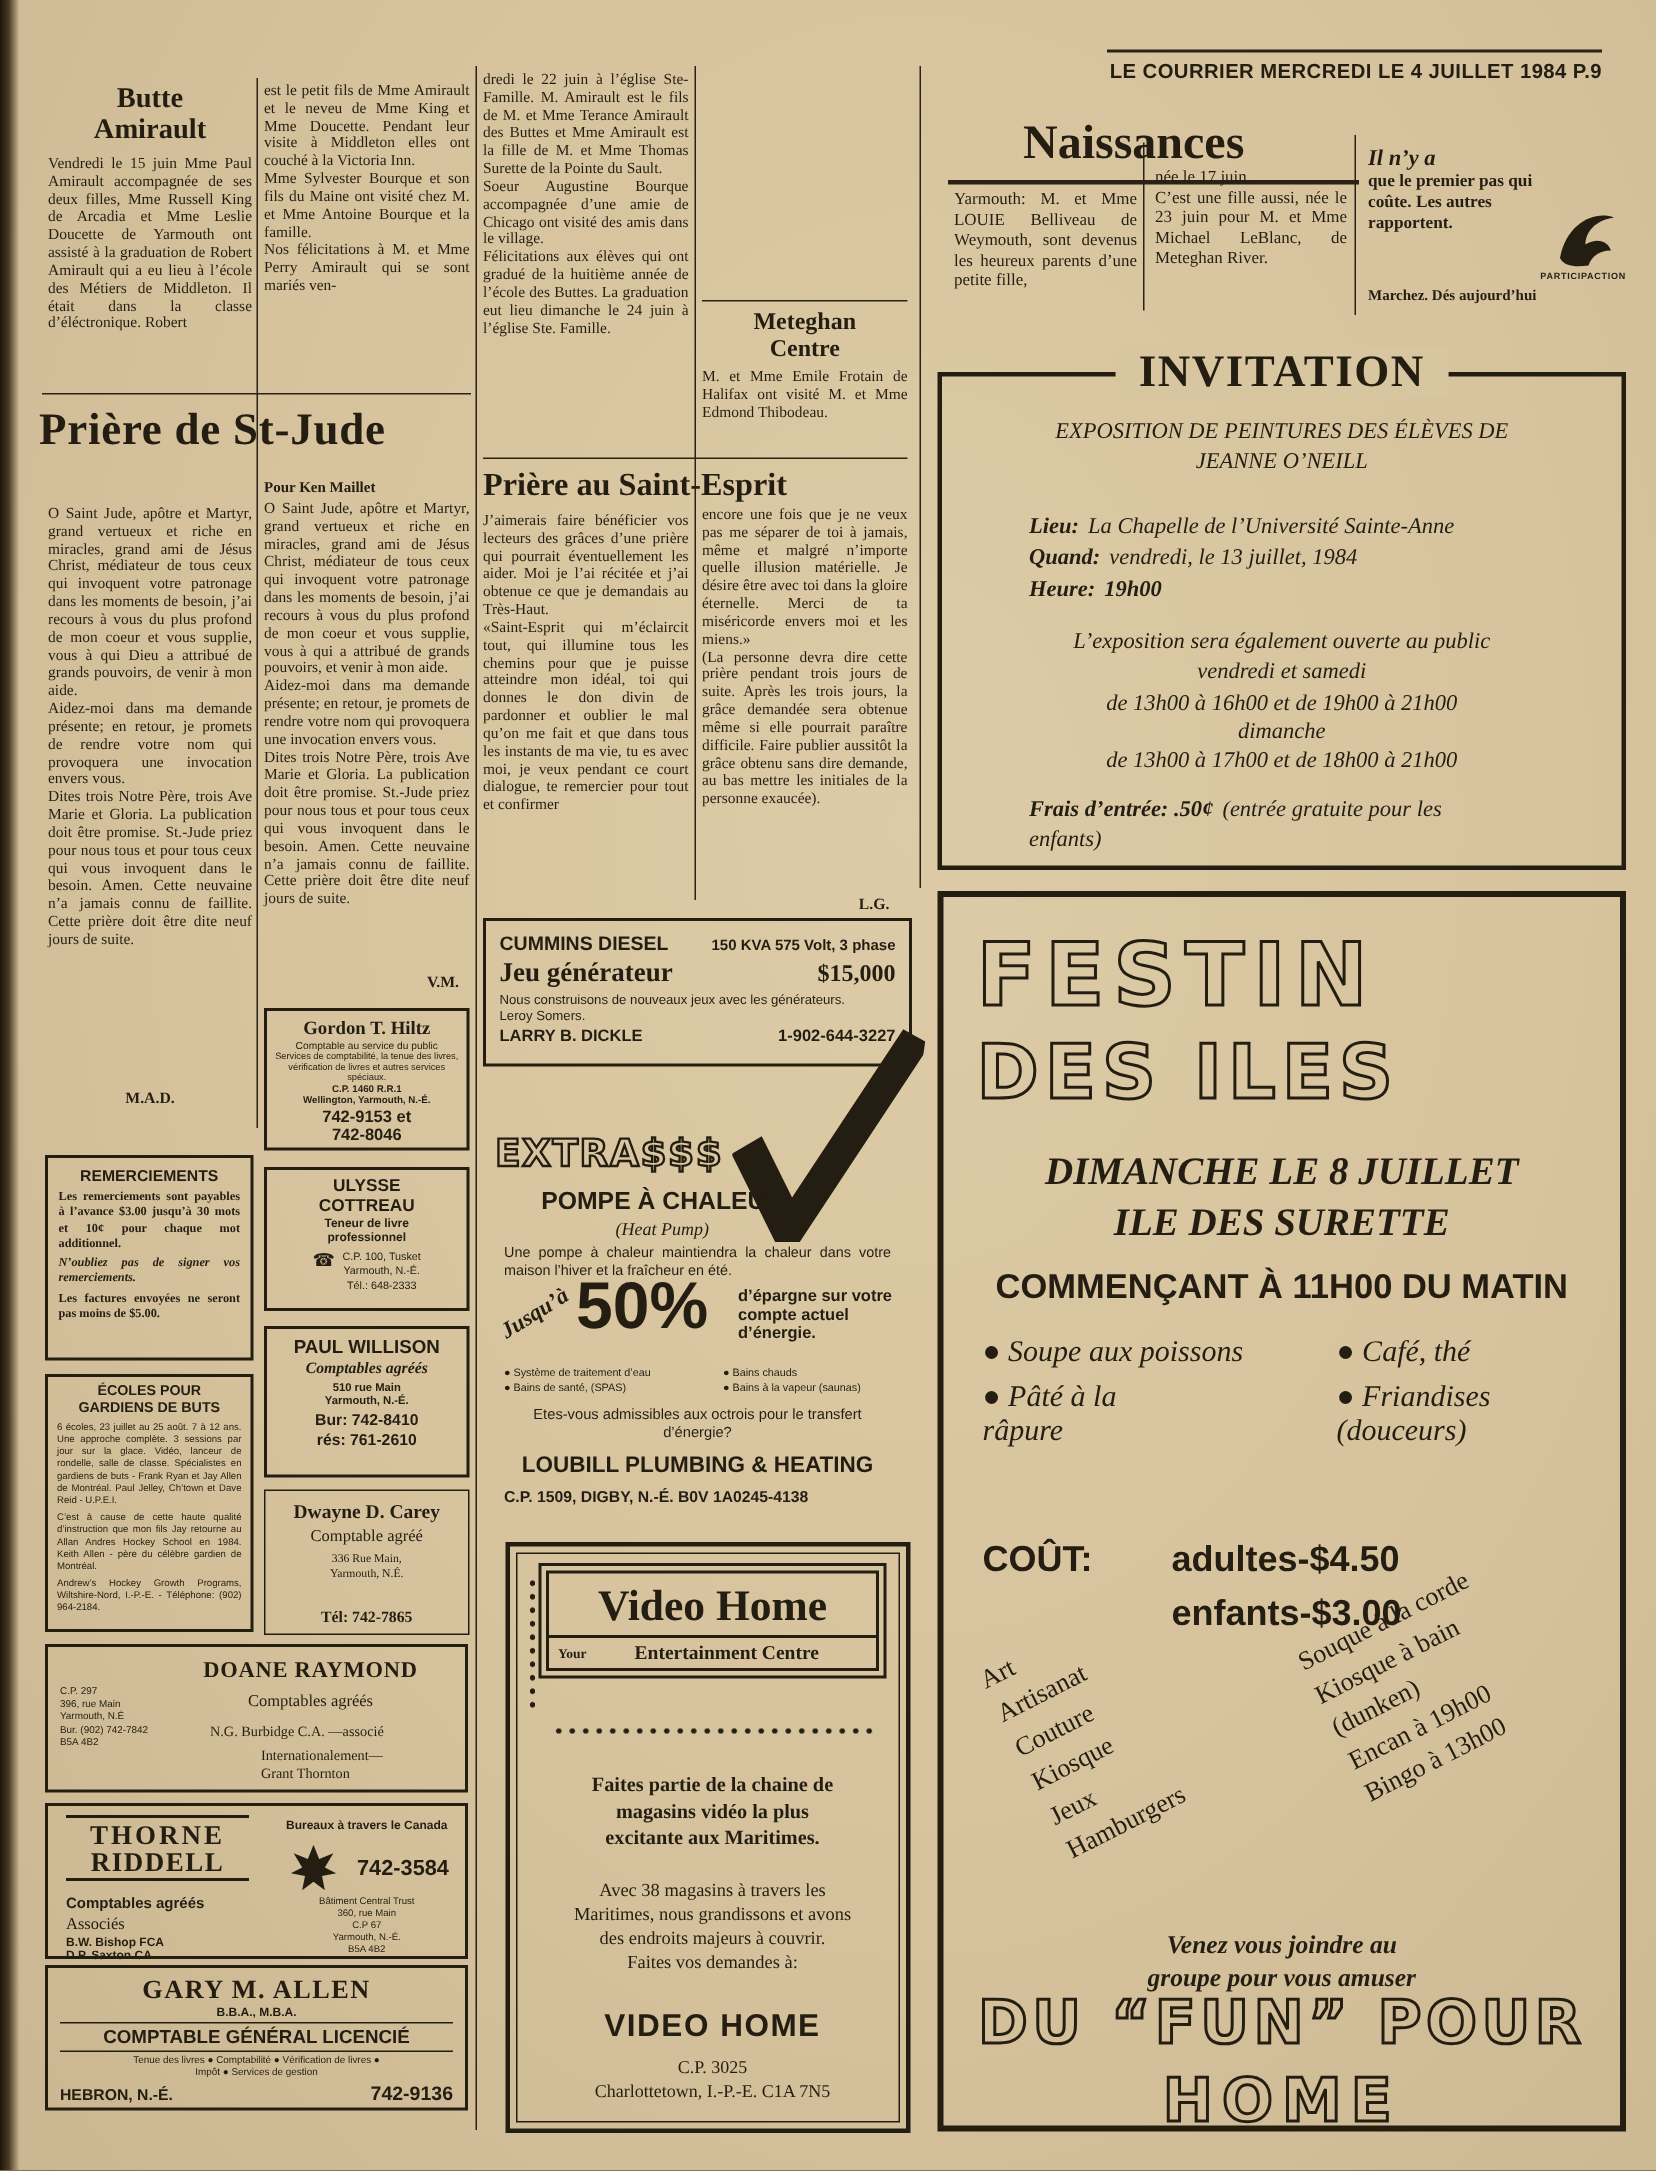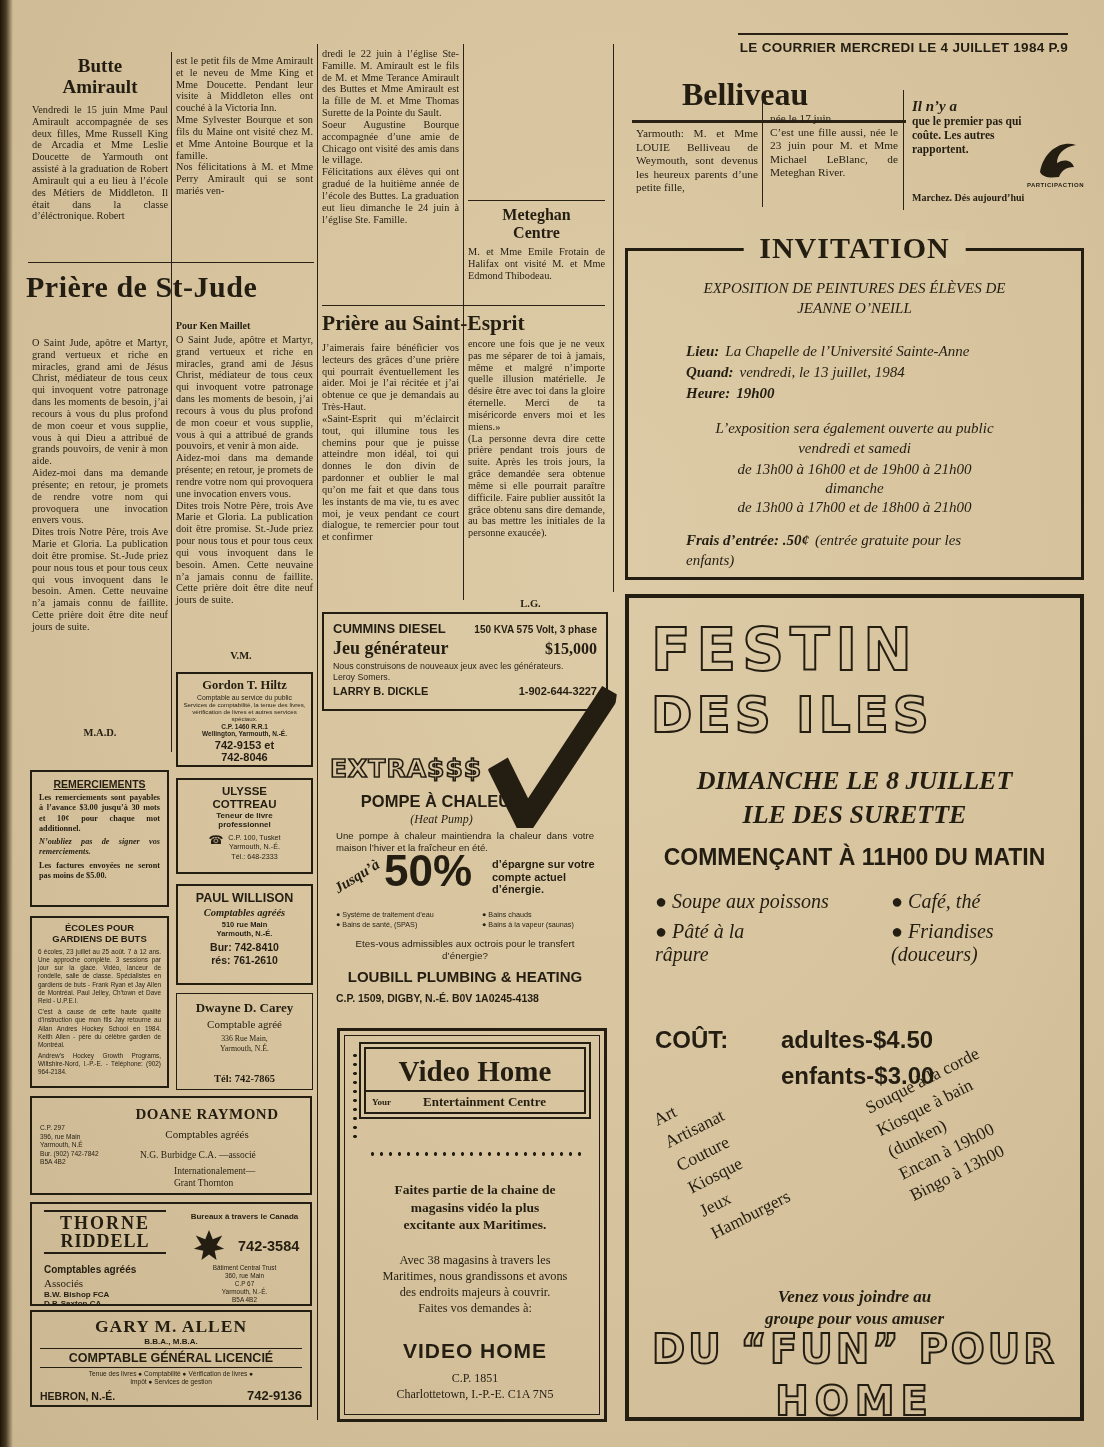--- a/index.html
+++ b/index.html
@@ -3,21 +3,21 @@
 <meta charset="utf-8">
 <style>
 *{margin:0;padding:0;box-sizing:border-box}
 body{background:#6e5f46;font-family:"Liberation Serif",serif}
 .page{position:relative;width:1104px;height:1447px;margin:0 auto;overflow:hidden;color:#241e12;
 background:radial-gradient(ellipse at 55% 38%,#ddcba7 0%,#d6c39d 55%,#cab690 100%)}
 .edgeL{position:absolute;left:0;top:0;width:13px;height:100%;
 background:linear-gradient(90deg,#1d1509 0%,#4a3b24 45%,rgba(74,59,36,0) 100%)}
 .abs{position:absolute}
 .hr,.vr{position:absolute;background:#2a2315}
-.j{text-align:justify}.c{text-align:center}.r{text-align:center}
+.j{text-align:justify}.c{text-align:center}.r{text-align:right}
 .pre{white-space:pre-line}
 .sans{font-family:"Liberation Sans",sans-serif}
 .b{font-weight:bold}.i{font-style:italic}
 .body10{font-size:10.3px;line-height:1.15}
 .box{position:absolute;border:2px solid #241e12}
 .outline{color:rgba(0,0,0,0);-webkit-text-stroke:2px #241e12;font-family:"DejaVu Sans",sans-serif;font-weight:bold}
 .sig{font-weight:bold;font-size:10.5px}
 .lblsp{margin-right:6px}
 svg{display:block}
 </style>
@@ -66,21 +66,21 @@
 Dites trois Notre Père, trois Ave Marie et Gloria. La publication doit être promise. St.-Jude priez pour nous tous et pour tous ceux qui vous invoquent dans le besoin. Amen. Cette neuvaine n’a jamais connu de faillite. Cette prière doit être dite neuf jours de suite.</div>
   <div class="abs sig r" style="left:176px;top:650px;width:130px">V.M.</div>
 
   <div class="abs b" style="left:322px;top:311px;width:286px;font-size:21.5px">Prière au Saint-Esprit</div>
   <div class="abs body10 j pre" style="left:322px;top:342px;width:137px">J’aimerais faire bénéficier vos lecteurs des grâces d’une prière qui pourrait éventuellement les aider. Moi je l’ai récitée et j’ai obtenue ce que je demandais au Très-Haut.
 «Saint-Esprit qui m’éclaircit tout, qui illumine tous les chemins pour que je puisse atteindre mon idéal, toi qui donnes le don divin de pardonner et oublier le mal qu’on me fait et que dans tous les instants de ma vie, tu es avec moi, je veux pendant ce court dialogue, te remercier pour tout et confirmer</div>
   <div class="abs body10 j pre" style="left:468px;top:338px;width:137px">encore une fois que je ne veux pas me séparer de toi à jamais, même et malgré n’importe quelle illusion matérielle. Je désire être avec toi dans la gloire éternelle. Merci de ta miséricorde envers moi et les miens.»
 (La personne devra dire cette prière pendant trois jours de suite. Après les trois jours, la grâce demandée sera obtenue même si elle pourrait paraître difficile. Faire publier aussitôt la grâce obtenu sans dire demande, au bas mettre les initiales de la personne exaucée).</div>
   <div class="abs sig r" style="left:468px;top:598px;width:125px">L.G.</div>
 
-  <div class="abs b" style="left:682px;top:76px;font-size:32px">Belliveau</div>
+  <div class="abs b" style="left:682px;top:76px;font-size:32px">Naissances</div>
   <div class="abs j pre" style="left:636px;top:127px;width:122px;font-size:11.3px;line-height:1.2">Yarmouth: M. et Mme LOUIE Belliveau de Weymouth, sont devenus les heureux parents d’une petite fille,</div>
   <div class="abs j pre" style="left:770px;top:112px;width:128px;font-size:11.3px;line-height:1.2">née le 17 juin.
 C’est une fille aussi, née le 23 juin pour M. et Mme Michael LeBlanc, de Meteghan River.</div>
 
   <div class="abs" style="left:912px;top:98px;width:172px;height:112px">
     <div class="b i" style="font-size:15px">Il n’y a</div>
     <div class="b" style="width:120px;font-size:11.5px;line-height:1.2">que le premier pas qui coûte. Les autres rapportent.</div>
     <svg class="abs" style="right:6px;top:38px" width="44" height="44" viewBox="0 0 44 44">
       <path d="M6 36 C10 14 28 4 42 9 C29 11 23 19 23 27 C31 22 38 25 40 31 C32 31 27 35 25 41 C17 42 9 42 6 36 Z" fill="#241e12"></path>
     </svg>
@@ -196,21 +196,21 @@
     <div class="abs" style="left:12px;top:20px;width:6px;height:92px;background-image:radial-gradient(circle,#241e12 1.6px,transparent 2px);background-size:6px 9px"></div>
     <div class="abs" style="left:28px;top:120px;width:214px;height:6px;background-image:radial-gradient(circle,#241e12 1.6px,transparent 2px);background-size:9px 6px"></div>
     <div class="abs b c pre" style="left:10px;top:150px;width:250px;font-size:13.5px;line-height:1.3">Faites partie de la chaine de
 magasins vidéo la plus
 excitante aux Maritimes.</div>
     <div class="abs c pre" style="left:12px;top:222px;width:246px;font-size:12.3px;line-height:1.3">Avec 38 magasins à travers les
 Maritimes, nous grandissons et avons
 des endroits majeurs à couvrir.
 Faites vos demandes à:</div>
     <div class="abs sans b c" style="left:0;top:308px;width:270px;font-size:21px;letter-spacing:1px">VIDEO HOME</div>
-    <div class="abs c" style="left:0;top:340px;width:270px;font-size:12px">C.P. 1851</div>
+    <div class="abs c" style="left:0;top:340px;width:270px;font-size:12px">C.P. 3025</div>
     <div class="abs c" style="left:0;top:356px;width:270px;font-size:12px">Charlottetown, I.-P.-E.  C1A 7N5</div>
   </div>
 
   <div class="box c" style="left:176px;top:672px;width:137px;height:95px;padding:4px 5px">
     <div class="b" style="font-size:12.5px">Gordon T. Hiltz</div>
     <div class="sans" style="font-size:6.8px;margin-top:1px">Comptable au service du public</div>
     <div class="sans" style="font-size:6.2px;line-height:1.15">Services de comptabilité, la tenue des livres, vérification de livres et autres services spéciaux.</div>
     <div class="sans b" style="font-size:6.5px;margin-top:1px">C.P. 1460 R.R.1</div>
     <div class="sans b" style="font-size:6.5px">Wellington, Yarmouth, N.-É.</div>
     <div class="sans b pre" style="font-size:11px;line-height:1.1;margin-top:2px">742-9153 et
@@ -288,21 +288,21 @@
     <div class="sans b c" style="font-size:12.5px;border-bottom:1px solid #241e12;padding-bottom:2px">COMPTABLE GÉNÉRAL LICENCIÉ</div>
     <div class="sans c pre" style="font-size:6.6px;line-height:1.25;margin-top:2px">Tenue des livres ● Comptabilité ● Vérification de livres ●
 Impôt ● Services de gestion</div>
     <div style="display:flex;justify-content:space-between;align-items:baseline;margin-top:2px">
       <span class="sans b" style="font-size:10.5px">HEBRON, N.-É.</span>
       <span class="sans b" style="font-size:13px">742-9136</span>
     </div>
   </div>
 
   <div class="box" style="left:30px;top:770px;width:139px;height:137px;padding:6px 7px">
-    <div class="sans b c" style="font-size:10.5px;text-decoration:underline">REMERCIEMENTS</div>
+    <div class="sans b c" style="font-size:10.5px;">REMERCIEMENTS</div>
     <div class="b j" style="font-size:8.2px;line-height:1.25;margin-top:3px">Les remerciements sont payables à l’avance $3.00 jusqu’à 30 mots et 10¢ pour chaque mot additionnel.</div>
     <div class="b i j" style="font-size:8.2px;line-height:1.25;margin-top:3px">N’oubliez pas de signer vos remerciements.</div>
     <div class="b j" style="font-size:8.2px;line-height:1.25;margin-top:3px">Les factures envoyées ne seront pas moins de $5.00.</div>
   </div>
 
   <div class="box" style="left:30px;top:916px;width:139px;height:172px;padding:5px 6px">
     <div class="sans b c pre" style="font-size:9.5px;line-height:1.15">ÉCOLES POUR
 GARDIENS DE BUTS</div>
     <div class="sans j" style="font-size:6.4px;line-height:1.28;margin-top:3px">6 écoles, 23 juillet au 25 août. 7 à 12 ans. Une approche complète. 3 sessions par jour sur la glace. Vidéo, lanceur de rondelle, salle de classe. Spécialistes en gardiens de buts - Frank Ryan et Jay Allen de Montréal. Paul Jelley, Ch’town et Dave Reid - U.P.E.I.</div>
     <div class="sans j" style="font-size:6.4px;line-height:1.28;margin-top:3px">C’est à cause de cette haute qualité d’instruction que mon fils Jay retourne au Allan Andres Hockey School en 1984. Keith Allen - père du célèbre gardien de Montréal.</div>

